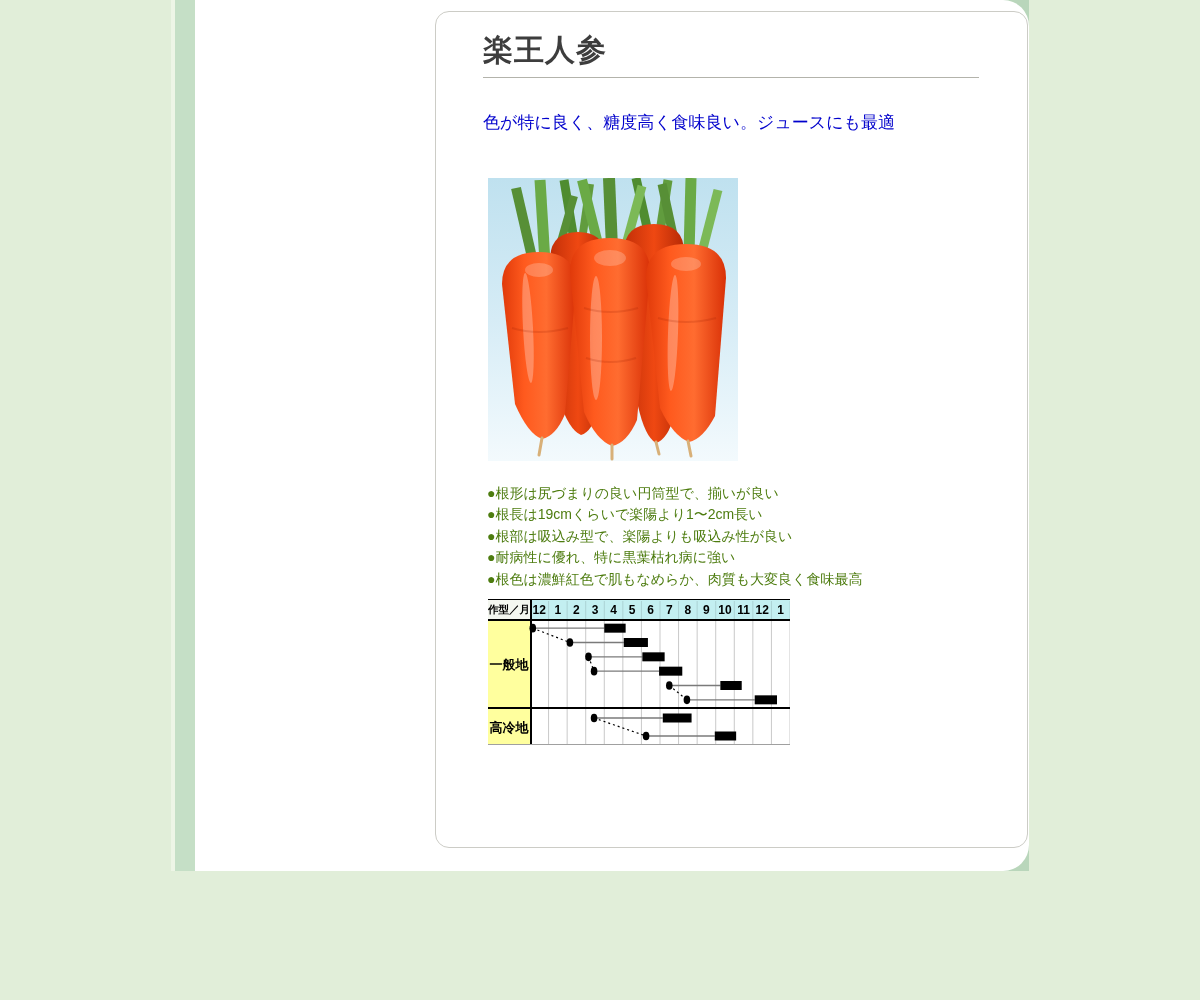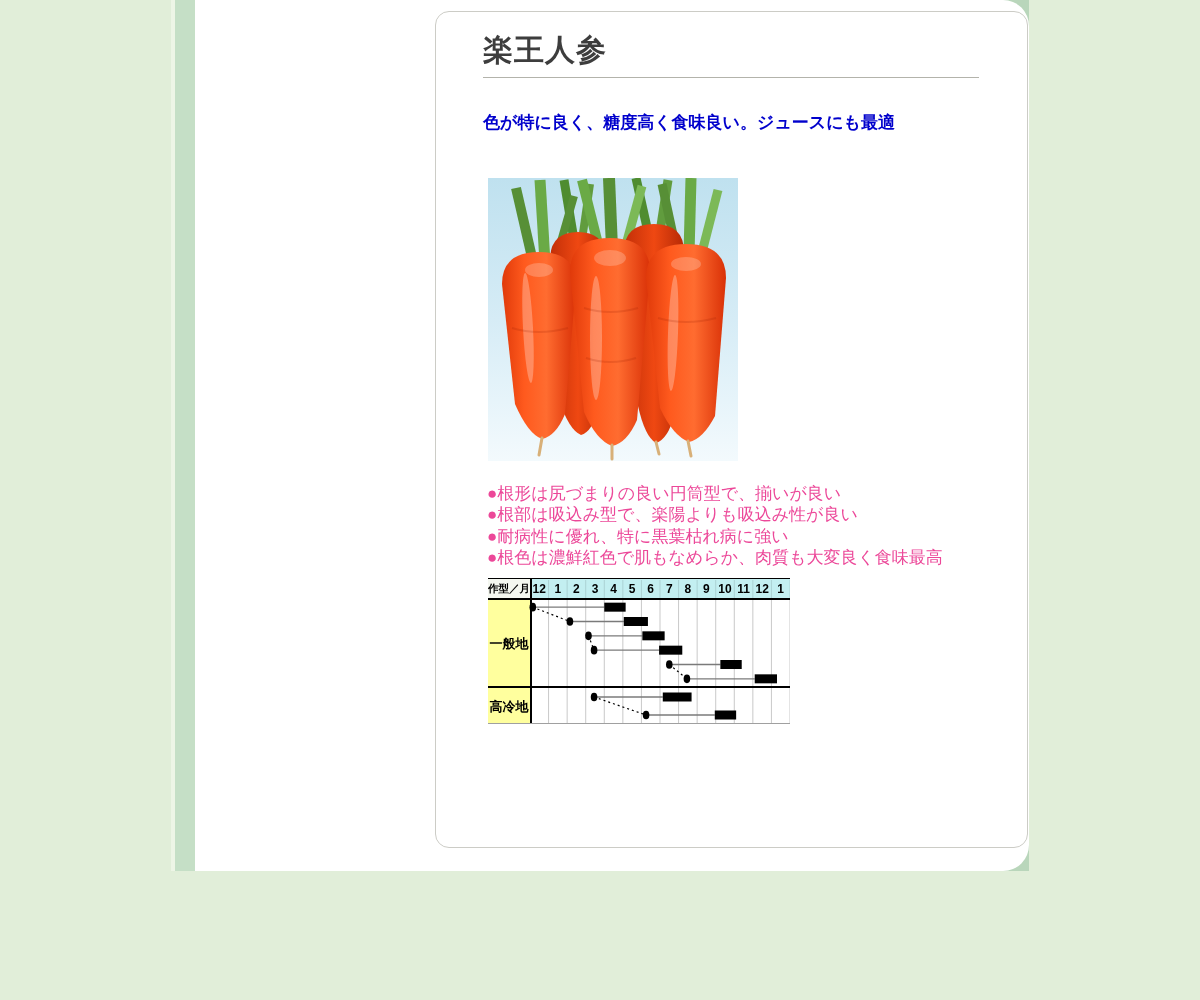--- a/index.html
+++ b/index.html
@@ -20,25 +20,25 @@
   .content-card{
     position:absolute;left:435px;top:11px;width:593px;height:837px;box-sizing:border-box;
     background:#ffffff;border:1px solid #ccccc6;border-radius:14px;
     padding:0 48px 0 47px;z-index:2;
   }
   h1.page-title{
     margin:19px 0 0;font-size:30px;line-height:37px;font-weight:bold;
     color:#3d3d3d;letter-spacing:1px;
   }
   hr.title-divider{margin:9px 0 0;border:none;border-top:1px solid #b3b3ab;}
-  p.subtitle{margin:35px 0 0;font-size:17px;line-height:19px;font-weight:bold;color:#0000cc;}
+  p.subtitle{margin:35px 0 0;font-size:17px;line-height:19px;font-weight:normal;color:#0000cc;}
   svg.photo{display:block;margin:46px 0 0 5px;}
   ul.features{
     list-style:none;margin:22px 0 0;padding:0 0 0 4px;
-    font-size:17px;line-height:21.4px;color:#ec4899;
+    font-size:14px;line-height:21.4px;color:#4d7c0f;
   }
   .chart-title{margin:37px 0 0 4px;font-size:13.5px;line-height:17px;color:#4a4a4a;}
   svg.chart{display:block;margin:9px 0 0 5px;}
   svg text{font-family:"Liberation Sans","DejaVu Sans",sans-serif;}
 </style>
 </head>
 <body>
 
 <div class="stripe-light"></div>
 <div class="stripe"></div>
@@ -110,20 +110,21 @@
     <g stroke="rgba(150,30,0,0.18)" stroke-width="2" fill="none">
       <path d="M96,130 Q122,138 150,130"></path>
         <path d="M98,180 Q122,188 148,180"></path>
       <path d="M170,140 Q198,148 228,140"></path>
         <path d="M24,150 Q50,158 80,150"></path>
     </g>
   </svg>
 
   <ul class="features">
       <li>●根形は尻づまりの良い円筒型で、揃いが良い</li>
+      <li>●根長は19cmくらいで楽陽より1〜2cm長い</li>
       <li>●根部は吸込み型で、楽陽よりも吸込み性が良い</li>
       <li>●耐病性に優れ、特に黒葉枯れ病に強い</li>
       <li>●根色は濃鮮紅色で肌もなめらか、肉質も大変良く食味最高</li>
     </ul>
 
 
   <svg id="crop-chart" class="chart" width="302" height="148" viewBox="0 0 302 148">
       <rect x="0" y="0" width="42" height="20" fill="#f4f7f0"></rect>
       <rect x="42" y="0" width="260" height="20" fill="#c3eff1"></rect>
       <rect x="0" y="22" width="42" height="86" fill="#ffff9e"></rect>

